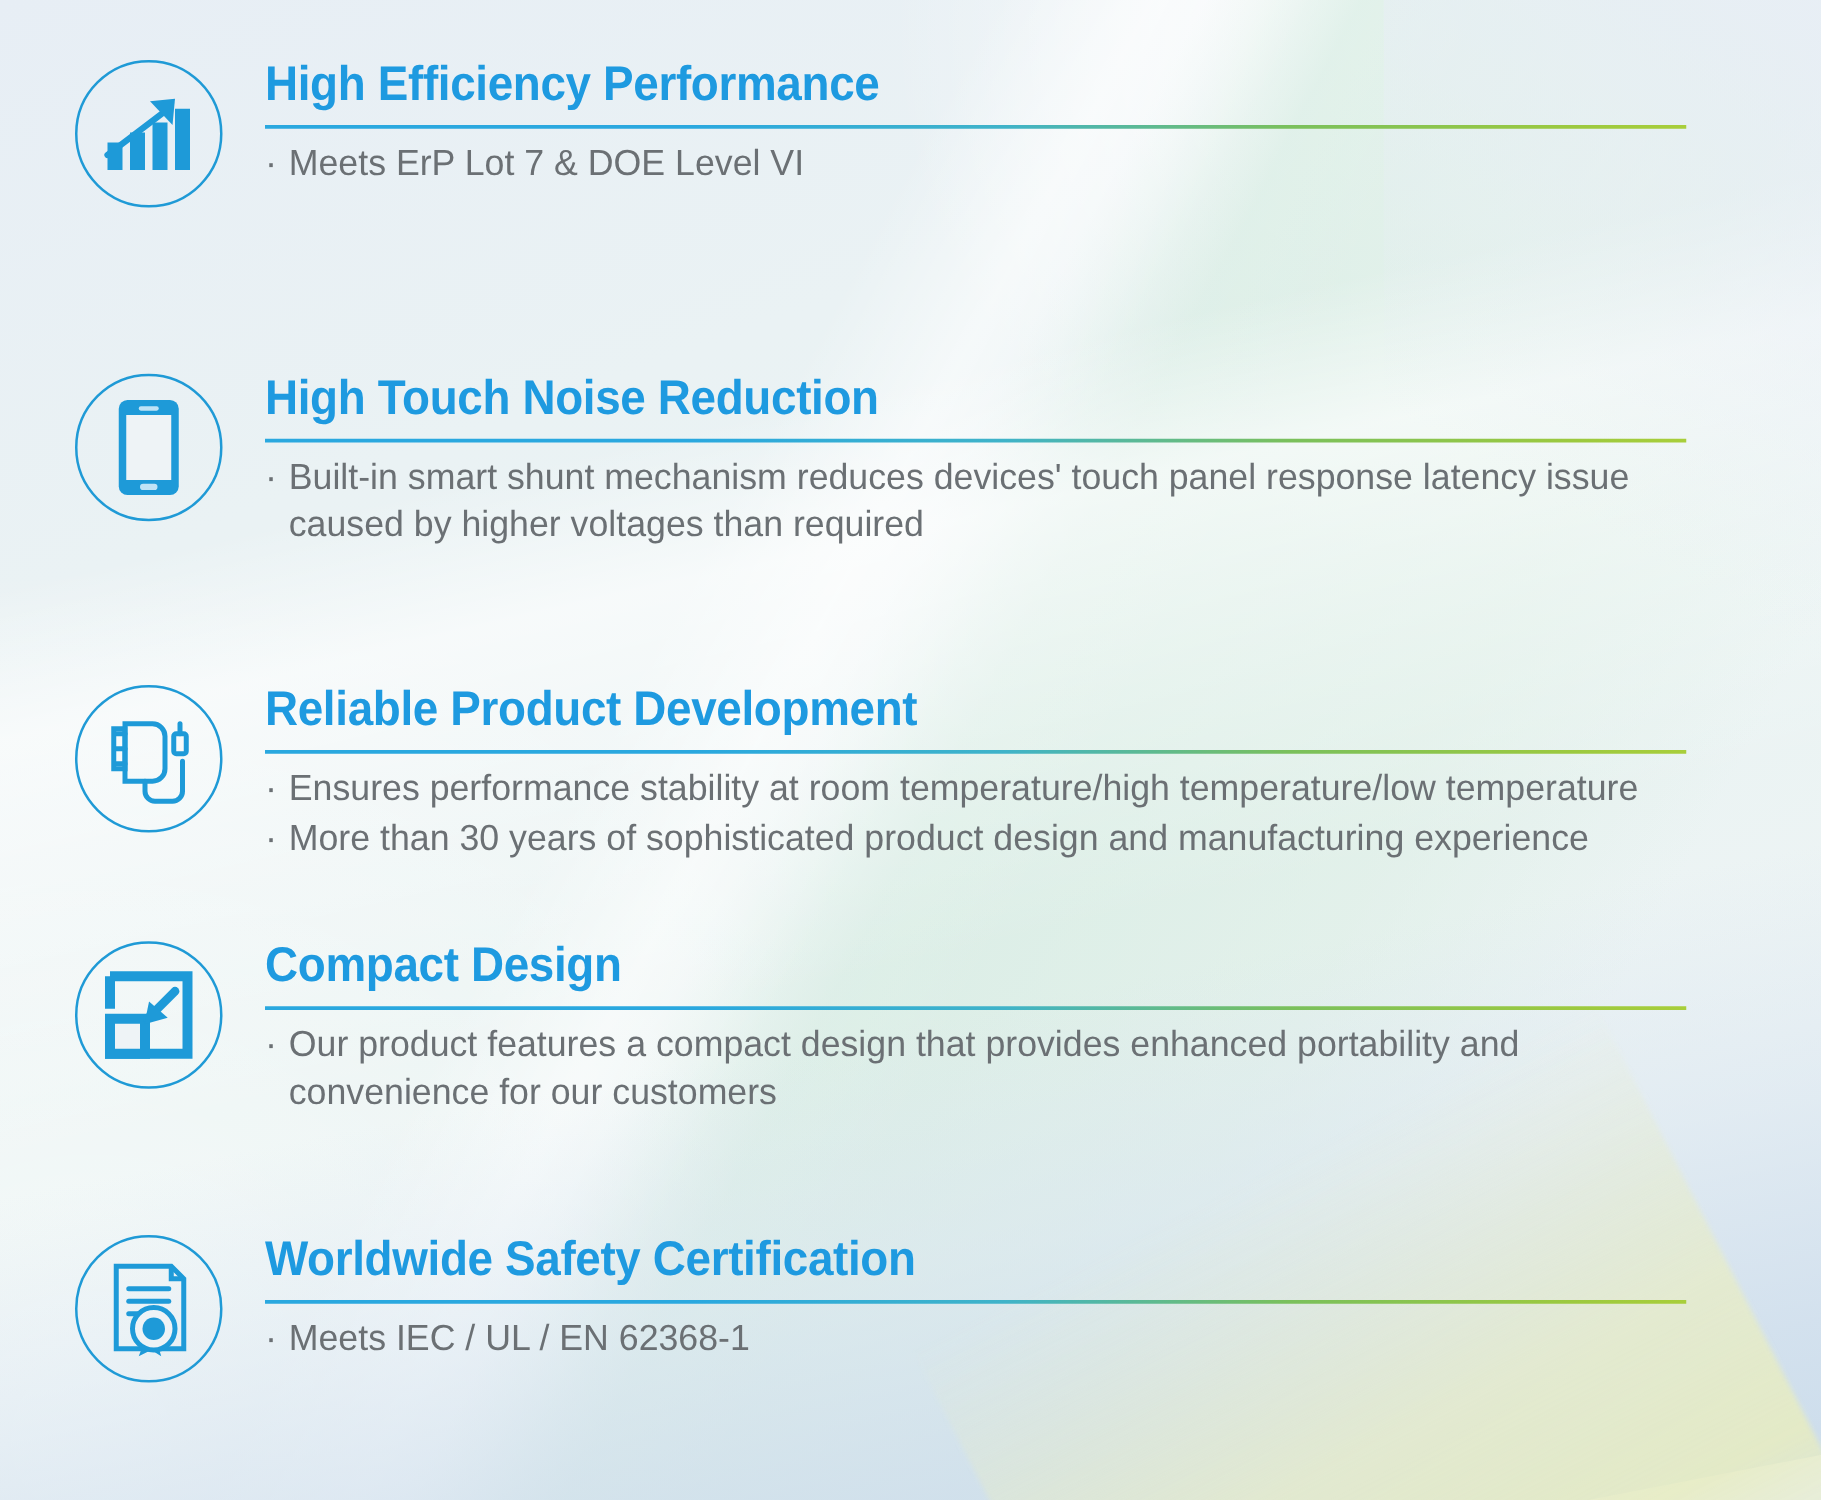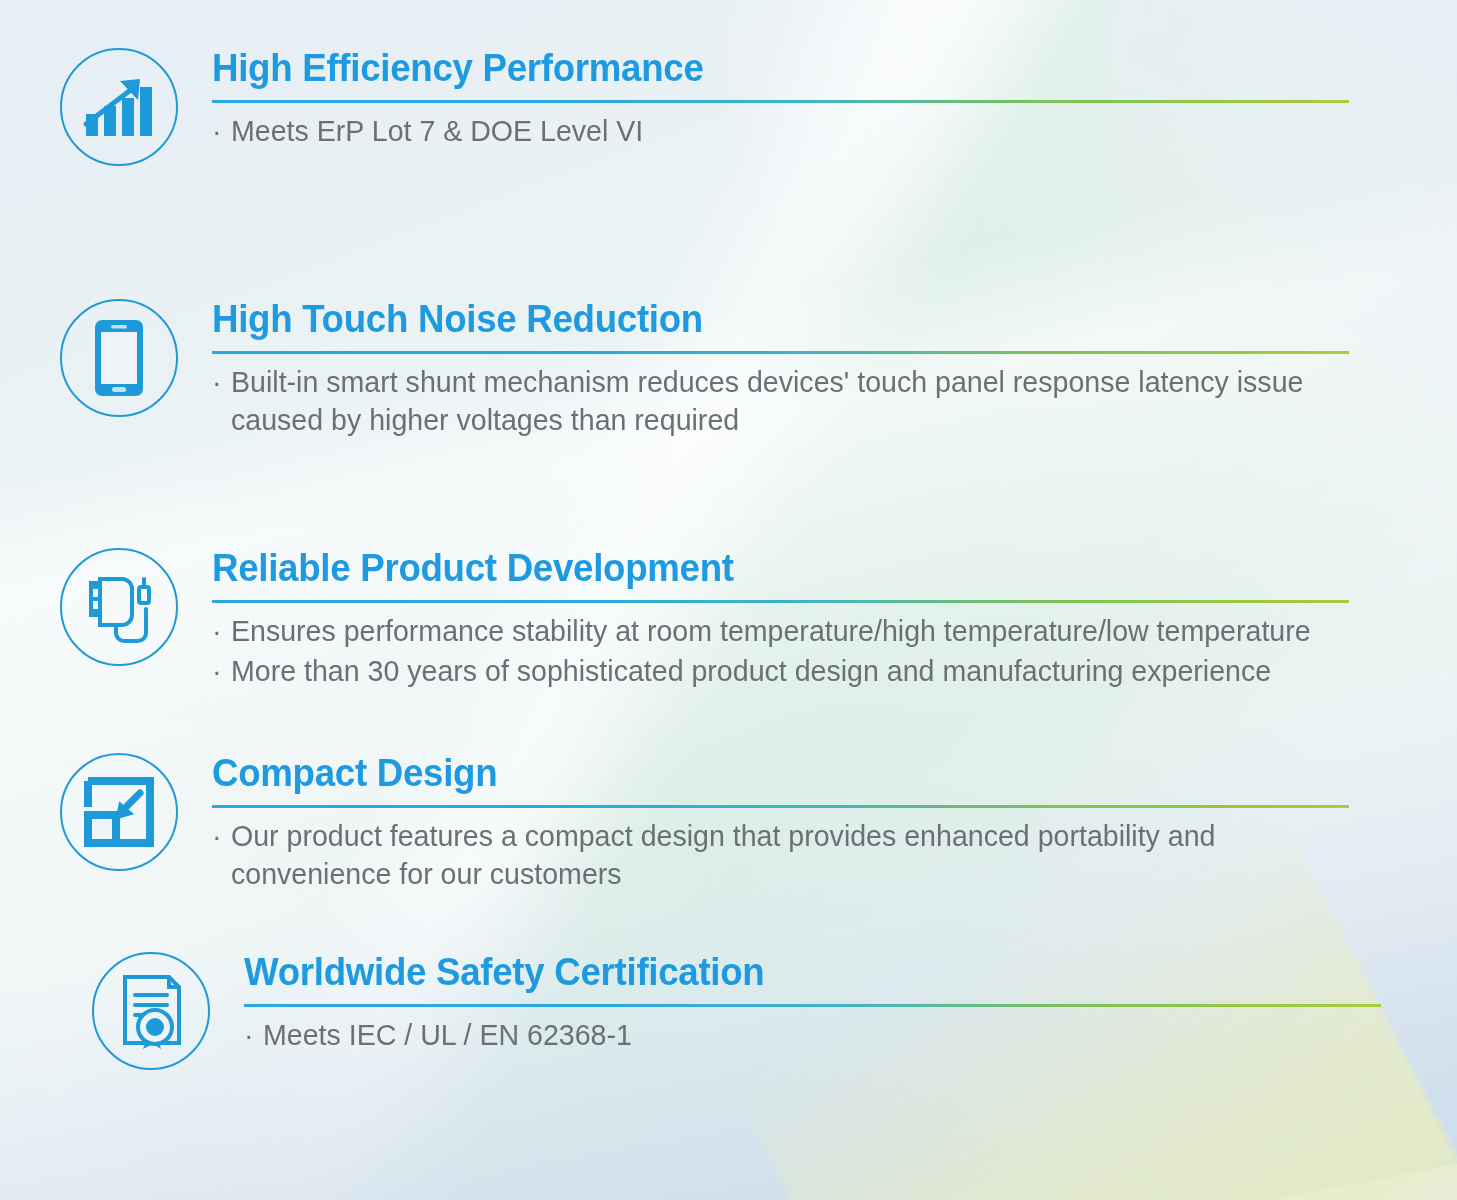--- a/index.html
+++ b/index.html
@@ -312,21 +312,21 @@
         <div class="feat-rule"></div>
         <ul class="feat-lines">
           <li>
             <span class="feat-bullet">·</span>
             <span class="feat-text">Our product features a compact design that provides enhanced portability and convenience for our customers</span>
           </li>
         </ul>
       </div>
     </div>
 
-    <div class="feature" style="top:952px;margin-left:32px;">
+    <div class="feature" style="top:988px;">
       <div class="icon-wrap">
         <div class="icon-circle">
           <svg width="76" height="80" viewBox="0 0 76 80" fill="none">
             <path d="M12 6 h44 l10 10 v56 h-54 z" stroke="#1e9ad8" stroke-width="4" fill="none"></path>
             <path d="M56 6 v10 h10" stroke="#1e9ad8" stroke-width="4" fill="none"></path>
             <path d="M22 24 h32" stroke="#1e9ad8" stroke-width="4" stroke-linecap="round"></path>
             <path d="M22 34 h32" stroke="#1e9ad8" stroke-width="4" stroke-linecap="round"></path>
             <path d="M22 44 h22" stroke="#1e9ad8" stroke-width="4" stroke-linecap="round"></path>
             <path d="M36 62 l-6 16 l10 -5 l8 5 l-5 -16 z" fill="#1e9ad8"></path>
             <circle cx="42" cy="56" r="17" fill="#eef3f6" stroke="#1e9ad8" stroke-width="4"></circle>

